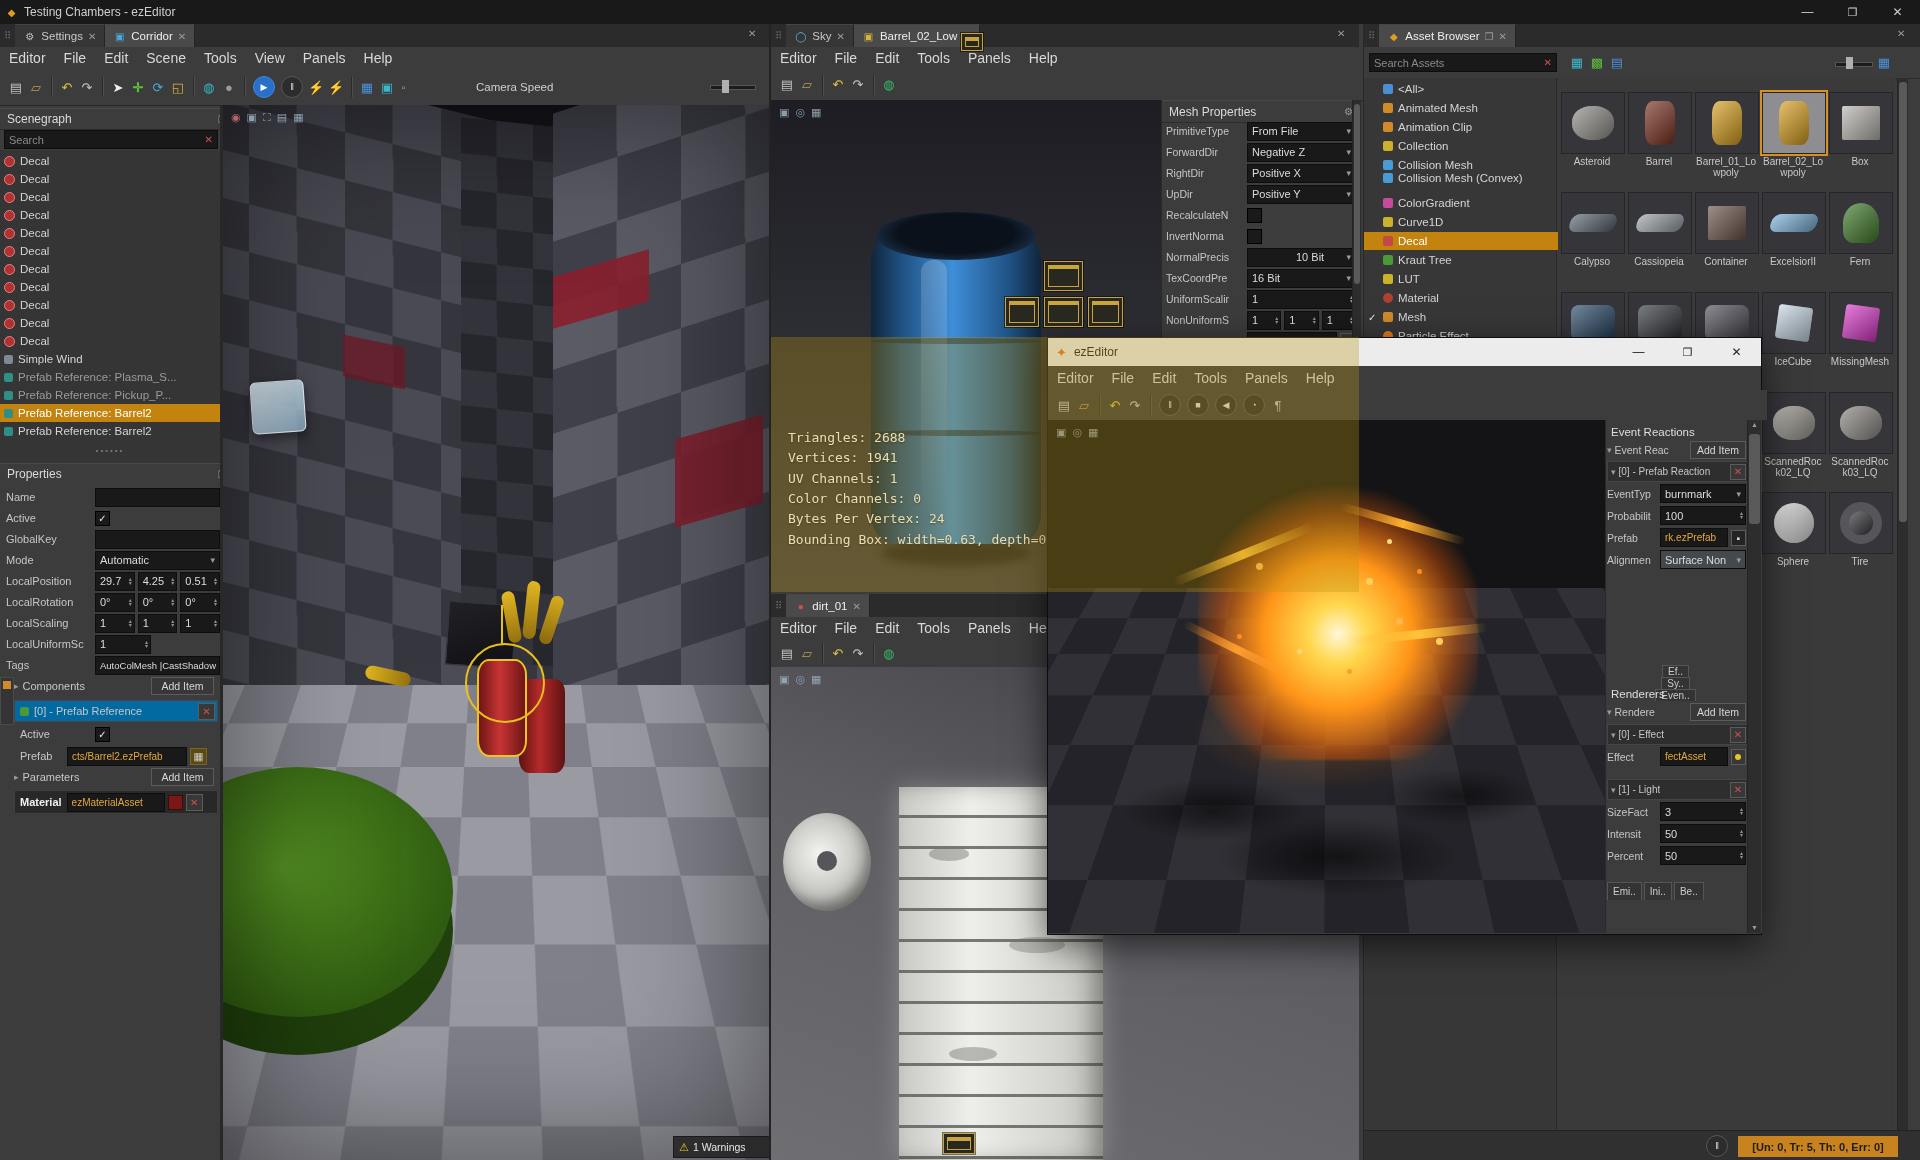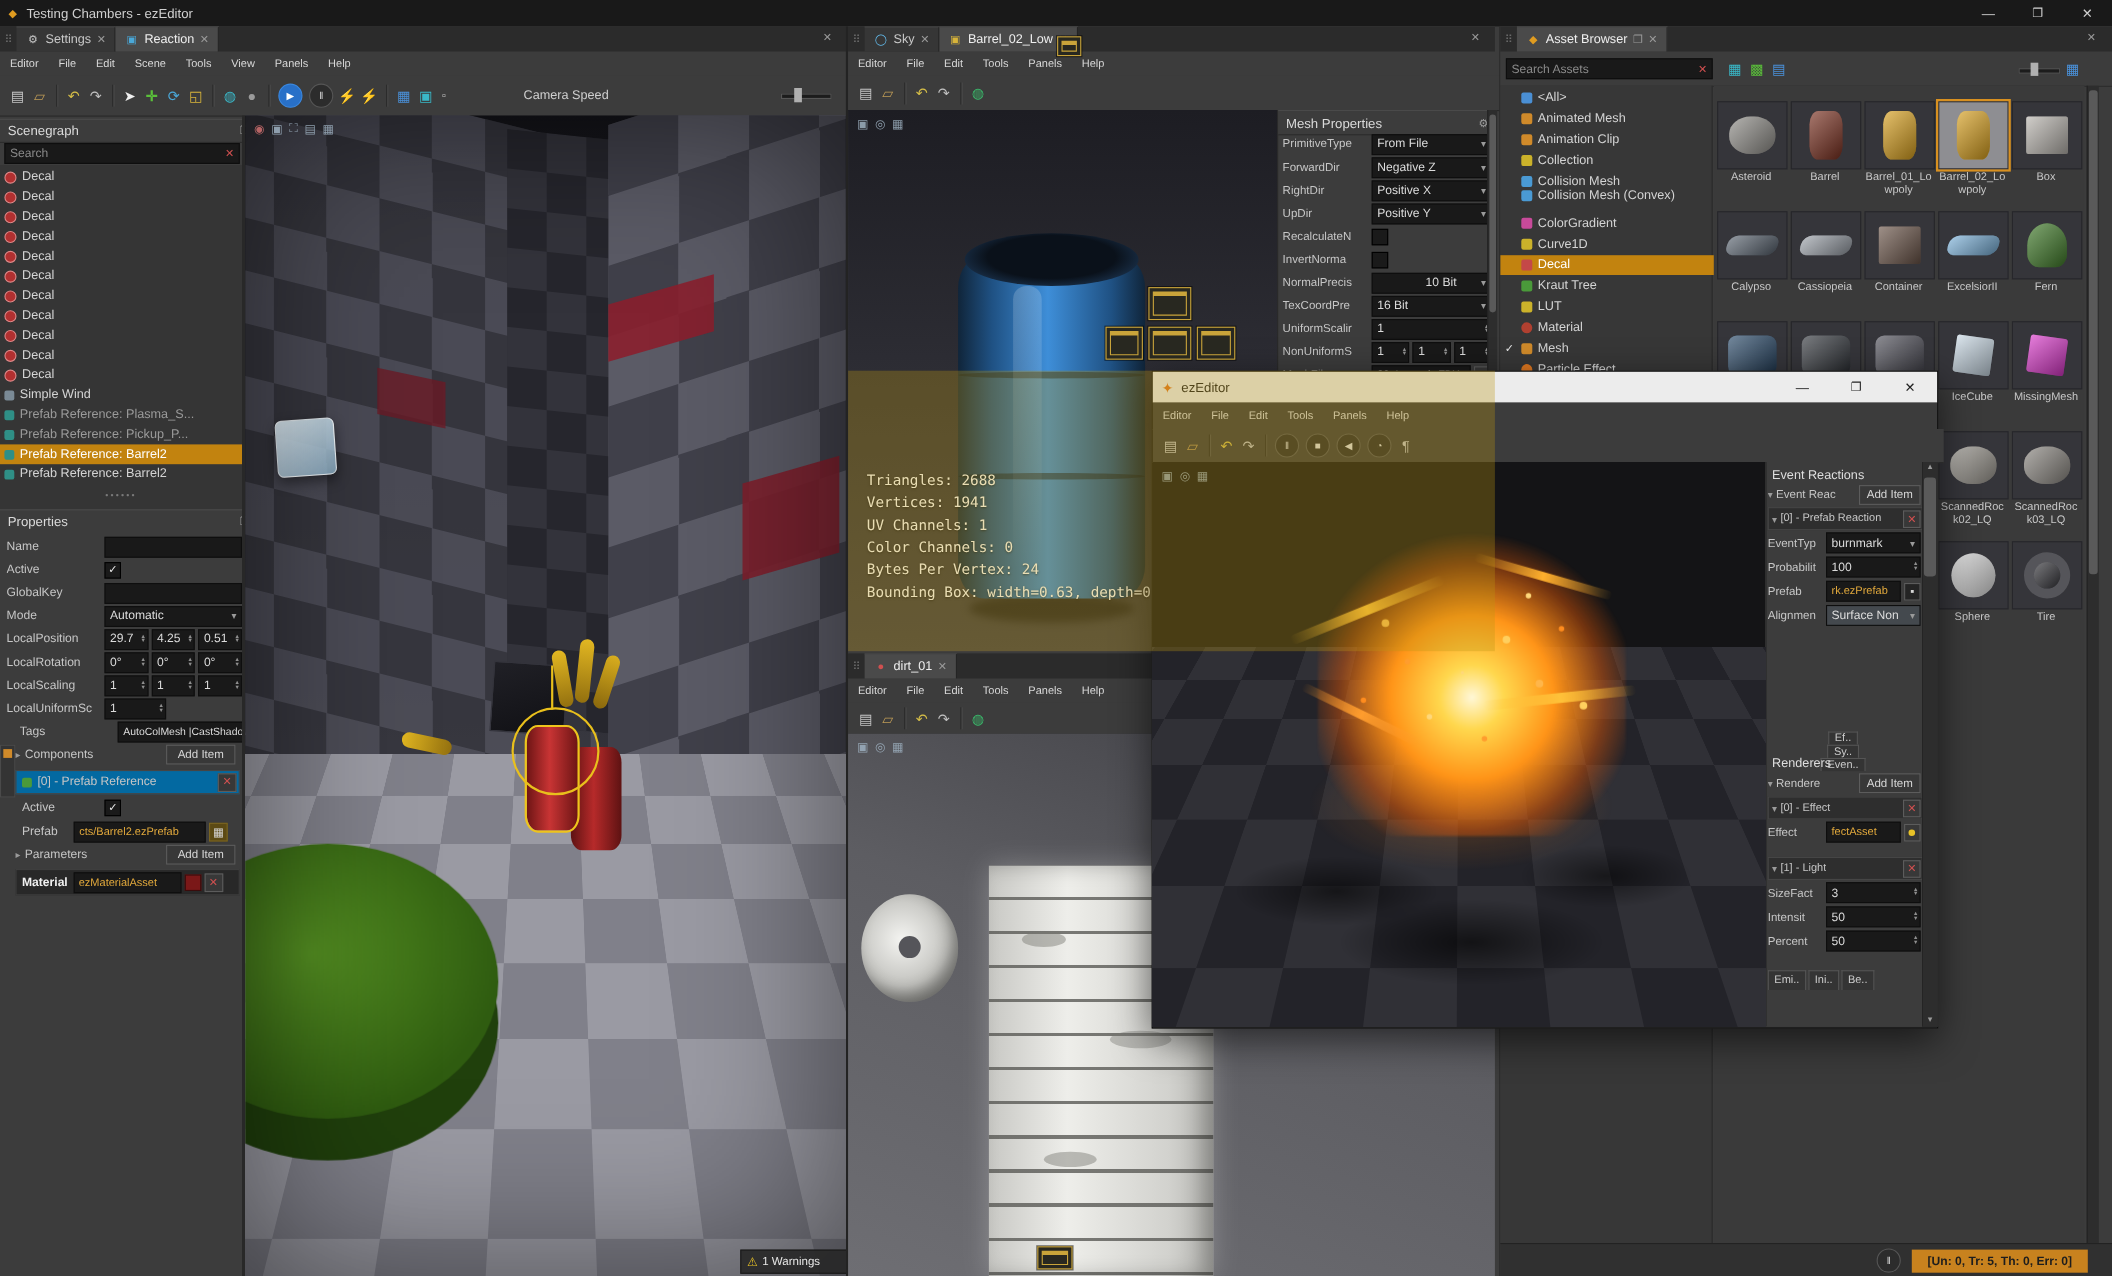--- a/index.html
+++ b/index.html
@@ -3,21 +3,21 @@
 <meta charset="utf-8">
 <style>
   html,body{margin:0;padding:0;background:#222;}
   #root{position:relative;width:1920px;height:1160px;background:#3c3c3c;font-family:"Liberation Sans",sans-serif;font-size:12px;color:#d6d6d6;overflow:hidden;}
   .r{position:absolute;}
   .fx{display:flex;align-items:center;}
   .ico{display:inline-flex;align-items:center;justify-content:center;width:20px;height:20px;font-size:13px;color:#c2c2c2;flex:none;}
   .ico.sm{width:13px;height:13px;font-size:10px;}
   .sep{width:1px;height:20px;background:#2a2a2a;box-shadow:1px 0 0 #4e4e4e;margin:0 5px;flex:none;}
   .menu{background:#3c3c3c;}
-  .menu span{padding:3px 9px;font-size:10px;color:#d8d8d8;}
+  .menu span{padding:3px 9px;font-size:14px;color:#d8d8d8;}
   .tabbar{background:#2b2b2b;display:flex;align-items:flex-end;}
   .grip{color:#6a6a6a;font-size:10px;padding:0 4px;align-self:center;}
   .tab{height:22px;display:flex;align-items:center;gap:5px;padding:0 8px;background:#363636;color:#c8c8c8;font-size:11.5px;border-right:1px solid #242424;border-top:1px solid #454545;}
   .tab.active{background:#4a4a4a;color:#eee;}
   .tclose{color:#9a9a9a;font-size:10px;}
   .hdr{font-size:12px;color:#dadada;background:#3c3c3c;border-top:1px solid #4a4a4a;border-bottom:1px solid #2c2c2c;display:flex;align-items:center;padding:0 7px;}
   .hdr .fl{margin-left:auto;color:#9a9a9a;font-size:10px;}
   .in{background:#191919;border:1px solid #0e0e0e;color:#dcdcdc;font-size:11px;display:flex;align-items:center;padding:0 4px;overflow:hidden;white-space:nowrap;height:17px;}
   .in .ph{color:#8a8a8a;}
   .in .xr{margin-left:auto;color:#d05050;font-size:10px;}
@@ -81,21 +81,21 @@
   <div class="r" style="left:0;top:24px;width:769px;height:1136px;">
     <div class="r tabbar" style="left:0;top:0;width:769px;height:23px;">
       <span class="grip">⠿</span>
       <div class="tab">
         <span class="ico sm">⚙</span>
         <span>Settings</span>
         <span class="tclose">✕</span>
       </div>
       <div class="tab active">
         <span class="ico sm" style="color:#4aa8d8;">▣</span>
-        <span>Reaction</span>
+        <span>Corridor</span>
         <span class="tclose">✕</span>
       </div>
       <span class="r" style="left:748px;top:4px;color:#9a9a9a;font-size:10px;">✕</span>
     </div>
     <div class="r menu fx" style="left:0;top:23px;width:769px;height:22px;">
       <span>Editor</span>
       <span>File</span>
       <span>Edit</span>
       <span>Scene</span>
       <span>Tools</span>
@@ -268,21 +268,21 @@
         <div class="in sp" style="width:38px;">
             <span>1</span>
           </div>
       </div>
       <div class="prow r" style="left:0;top:151px;width:214px;">
         <span class="plabel">LocalUniformSc</span>
         <div class="in sp" style="width:38px;">
             <span>1</span>
           </div>
       </div>
-      <div class="prow r" style="left:12px;top:172px;width:214px;justify-content:flex-end;">
+      <div class="prow r" style="left:0;top:172px;width:214px;justify-content:flex-end;">
         <span class="plabel">Tags</span>
         <div class="in drop" style="width:118px;font-size:9.5px;">
             <span>AutoColMesh |CastShadow</span>
           </div>
       </div>
 
       <div class="r" style="left:0;top:194px;width:12px;height:46px;background:#343434;border:1px solid #4a4a4a;">
         <div style="width:8px;height:8px;background:#d08a2a;margin:3px auto;"></div>
       </div>
 

